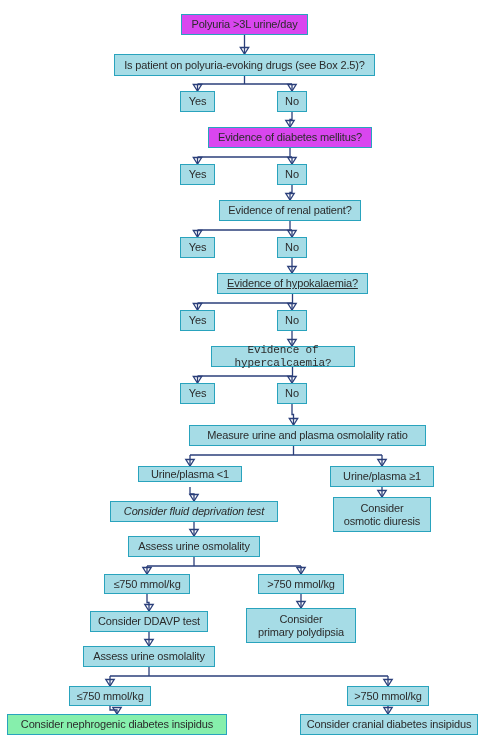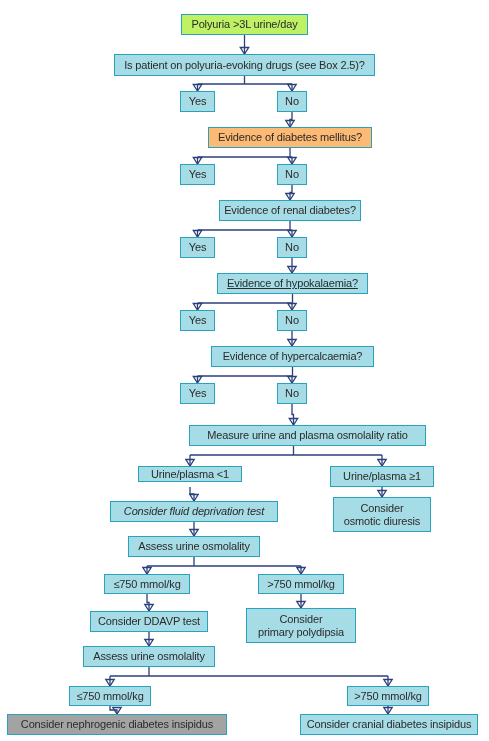--- a/index.html
+++ b/index.html
@@ -132,47 +132,47 @@
         <path d="M105.8,679.5 L114.2,679.5 L110,686 Z" fill="#2b3f7a" stroke="none"></path>
         <line x1="388" y1="676" x2="388" y2="686" stroke="#2b3f7a" stroke-width="1.3" fill="none"></line>
         <path d="M383.8,679.5 L392.2,679.5 L388,686 Z" fill="#2b3f7a" stroke="none"></path>
         <path d="M110,706 L110,710 L117,710 L117,714" stroke="#2b3f7a" stroke-width="1.3" fill="none"></path>
         <path d="M112.8,707.5 L121.2,707.5 L117,714 Z" fill="#2b3f7a" stroke="none"></path>
         <line x1="388" y1="706" x2="388" y2="714" stroke="#2b3f7a" stroke-width="1.3" fill="none"></line>
         <path d="M383.8,707.5 L392.2,707.5 L388,714 Z" fill="#2b3f7a" stroke="none"></path>
       </g>
   </svg>
   <div id="node-layer">
-      <div class="node" style="left: 181px; top: 14px; width: 127px; height: 21px; background: #bef264; border-color: rgb(41, 163, 189); color: rgb(43, 43, 43);">Polyuria &gt;3L urine/day</div>
+      <div class="node" style="left: 181px; top: 14px; width: 127px; height: 21px; background: #d946ef; border-color: rgb(41, 163, 189); color: rgb(43, 43, 43);">Polyuria &gt;3L urine/day</div>
       <div class="node" style="left: 114px; top: 54px; width: 261px; height: 22px; background: rgb(166, 220, 230); border-color: rgb(41, 163, 189); color: rgb(43, 43, 43);">Is patient on polyuria-evoking drugs (see Box 2.5)?</div>
       <div class="node" style="left: 180px; top: 91px; width: 35px; height: 21px; background: rgb(166, 220, 230); border-color: rgb(41, 163, 189); color: rgb(43, 43, 43);">Yes</div>
       <div class="node" style="left: 277px; top: 91px; width: 30px; height: 21px; background: rgb(166, 220, 230); border-color: rgb(41, 163, 189); color: rgb(43, 43, 43);">No</div>
-      <div class="node" style="left: 208px; top: 127px; width: 164px; height: 21px; background: #fdba74; border-color: rgb(41, 163, 189); color: rgb(43, 43, 43);">Evidence of diabetes mellitus?</div>
+      <div class="node" style="left: 208px; top: 127px; width: 164px; height: 21px; background: #d946ef; border-color: rgb(41, 163, 189); color: rgb(43, 43, 43);">Evidence of diabetes mellitus?</div>
       <div class="node" style="left: 180px; top: 164px; width: 35px; height: 21px; background: rgb(166, 220, 230); border-color: rgb(41, 163, 189); color: rgb(43, 43, 43);">Yes</div>
       <div class="node" style="left: 277px; top: 164px; width: 30px; height: 21px; background: rgb(166, 220, 230); border-color: rgb(41, 163, 189); color: rgb(43, 43, 43);">No</div>
-      <div class="node" style="left: 219px; top: 200px; width: 142px; height: 21px; background: rgb(166, 220, 230); border-color: rgb(41, 163, 189); color: rgb(43, 43, 43);">Evidence of renal diabetes?</div>
+      <div class="node" style="left: 219px; top: 200px; width: 142px; height: 21px; background: rgb(166, 220, 230); border-color: rgb(41, 163, 189); color: rgb(43, 43, 43);">Evidence of renal patient?</div>
       <div class="node" style="left: 180px; top: 237px; width: 35px; height: 21px; background: rgb(166, 220, 230); border-color: rgb(41, 163, 189); color: rgb(43, 43, 43);">Yes</div>
       <div class="node" style="left: 277px; top: 237px; width: 30px; height: 21px; background: rgb(166, 220, 230); border-color: rgb(41, 163, 189); color: rgb(43, 43, 43);">No</div>
       <div class="node" style="left: 217px; top: 273px; width: 151px; height: 21px; background: rgb(166, 220, 230); border-color: rgb(41, 163, 189); color: rgb(43, 43, 43); text-decoration: underline;">Evidence of hypokalaemia?</div>
       <div class="node" style="left: 180px; top: 310px; width: 35px; height: 21px; background: rgb(166, 220, 230); border-color: rgb(41, 163, 189); color: rgb(43, 43, 43);">Yes</div>
       <div class="node" style="left: 277px; top: 310px; width: 30px; height: 21px; background: rgb(166, 220, 230); border-color: rgb(41, 163, 189); color: rgb(43, 43, 43);">No</div>
-      <div class="node" style="left: 211px; top: 346px; width: 163px; height: 21px; background: rgb(166, 220, 230); border-color: rgb(41, 163, 189); color: rgb(43, 43, 43);">Evidence of hypercalcaemia?</div>
+      <div class="node" style="left: 211px; top: 346px; width: 144px; height: 21px; background: rgb(166, 220, 230); border-color: rgb(41, 163, 189); color: rgb(43, 43, 43); font-family: Liberation Mono, monospace;">Evidence of hypercalcaemia?</div>
       <div class="node" style="left: 180px; top: 383px; width: 35px; height: 21px; background: rgb(166, 220, 230); border-color: rgb(41, 163, 189); color: rgb(43, 43, 43);">Yes</div>
       <div class="node" style="left: 277px; top: 383px; width: 30px; height: 21px; background: rgb(166, 220, 230); border-color: rgb(41, 163, 189); color: rgb(43, 43, 43);">No</div>
       <div class="node" style="left: 189px; top: 425px; width: 237px; height: 21px; background: rgb(166, 220, 230); border-color: rgb(41, 163, 189); color: rgb(43, 43, 43);">Measure urine and plasma osmolality ratio</div>
       <div class="node" style="left: 138px; top: 466px; width: 104px; height: 16px; background: rgb(166, 220, 230); border-color: rgb(41, 163, 189); color: rgb(43, 43, 43);">Urine/plasma &lt;1</div>
       <div class="node" style="left: 330px; top: 466px; width: 104px; height: 21px; background: rgb(166, 220, 230); border-color: rgb(41, 163, 189); color: rgb(43, 43, 43);">Urine/plasma ≥1</div>
       <div class="node" style="left: 110px; top: 501px; width: 168px; height: 21px; background: rgb(166, 220, 230); border-color: rgb(41, 163, 189); color: rgb(43, 43, 43); font-style: italic;">Consider fluid deprivation test</div>
       <div class="node" style="left: 333px; top: 497px; width: 98px; height: 35px; background: rgb(166, 220, 230); border-color: rgb(41, 163, 189); color: rgb(43, 43, 43);">Consider
 osmotic diuresis</div>
       <div class="node" style="left: 128px; top: 536px; width: 132px; height: 21px; background: rgb(166, 220, 230); border-color: rgb(41, 163, 189); color: rgb(43, 43, 43);">Assess urine osmolality</div>
       <div class="node" style="left: 104px; top: 574px; width: 86px; height: 20px; background: rgb(166, 220, 230); border-color: rgb(41, 163, 189); color: rgb(43, 43, 43);">≤750 mmol/kg</div>
       <div class="node" style="left: 258px; top: 574px; width: 86px; height: 20px; background: rgb(166, 220, 230); border-color: rgb(41, 163, 189); color: rgb(43, 43, 43);">&gt;750 mmol/kg</div>
       <div class="node" style="left: 90px; top: 611px; width: 118px; height: 21px; background: rgb(166, 220, 230); border-color: rgb(41, 163, 189); color: rgb(43, 43, 43);">Consider DDAVP test</div>
       <div class="node" style="left: 246px; top: 608px; width: 110px; height: 35px; background: rgb(166, 220, 230); border-color: rgb(41, 163, 189); color: rgb(43, 43, 43);">Consider
 primary polydipsia</div>
       <div class="node" style="left: 83px; top: 646px; width: 132px; height: 21px; background: rgb(166, 220, 230); border-color: rgb(41, 163, 189); color: rgb(43, 43, 43);">Assess urine osmolality</div>
       <div class="node" style="left: 69px; top: 686px; width: 82px; height: 20px; background: rgb(166, 220, 230); border-color: rgb(41, 163, 189); color: rgb(43, 43, 43);">≤750 mmol/kg</div>
       <div class="node" style="left: 347px; top: 686px; width: 82px; height: 20px; background: rgb(166, 220, 230); border-color: rgb(41, 163, 189); color: rgb(43, 43, 43);">&gt;750 mmol/kg</div>
-      <div class="node" style="left: 7px; top: 714px; width: 220px; height: 21px; background: #a3a3a3; border-color: rgb(41, 163, 189); color: rgb(43, 43, 43); text-align: center;">Consider nephrogenic diabetes insipidus</div>
+      <div class="node" style="left: 7px; top: 714px; width: 220px; height: 21px; background: #86efac; border-color: rgb(41, 163, 189); color: rgb(43, 43, 43); text-align: center;">Consider nephrogenic diabetes insipidus</div>
       <div class="node" style="left: 300px; top: 714px; width: 178px; height: 21px; background: rgb(166, 220, 230); border-color: rgb(41, 163, 189); color: rgb(43, 43, 43);">Consider cranial diabetes insipidus</div>
     </div>
 </div>
 
 </body></html>

